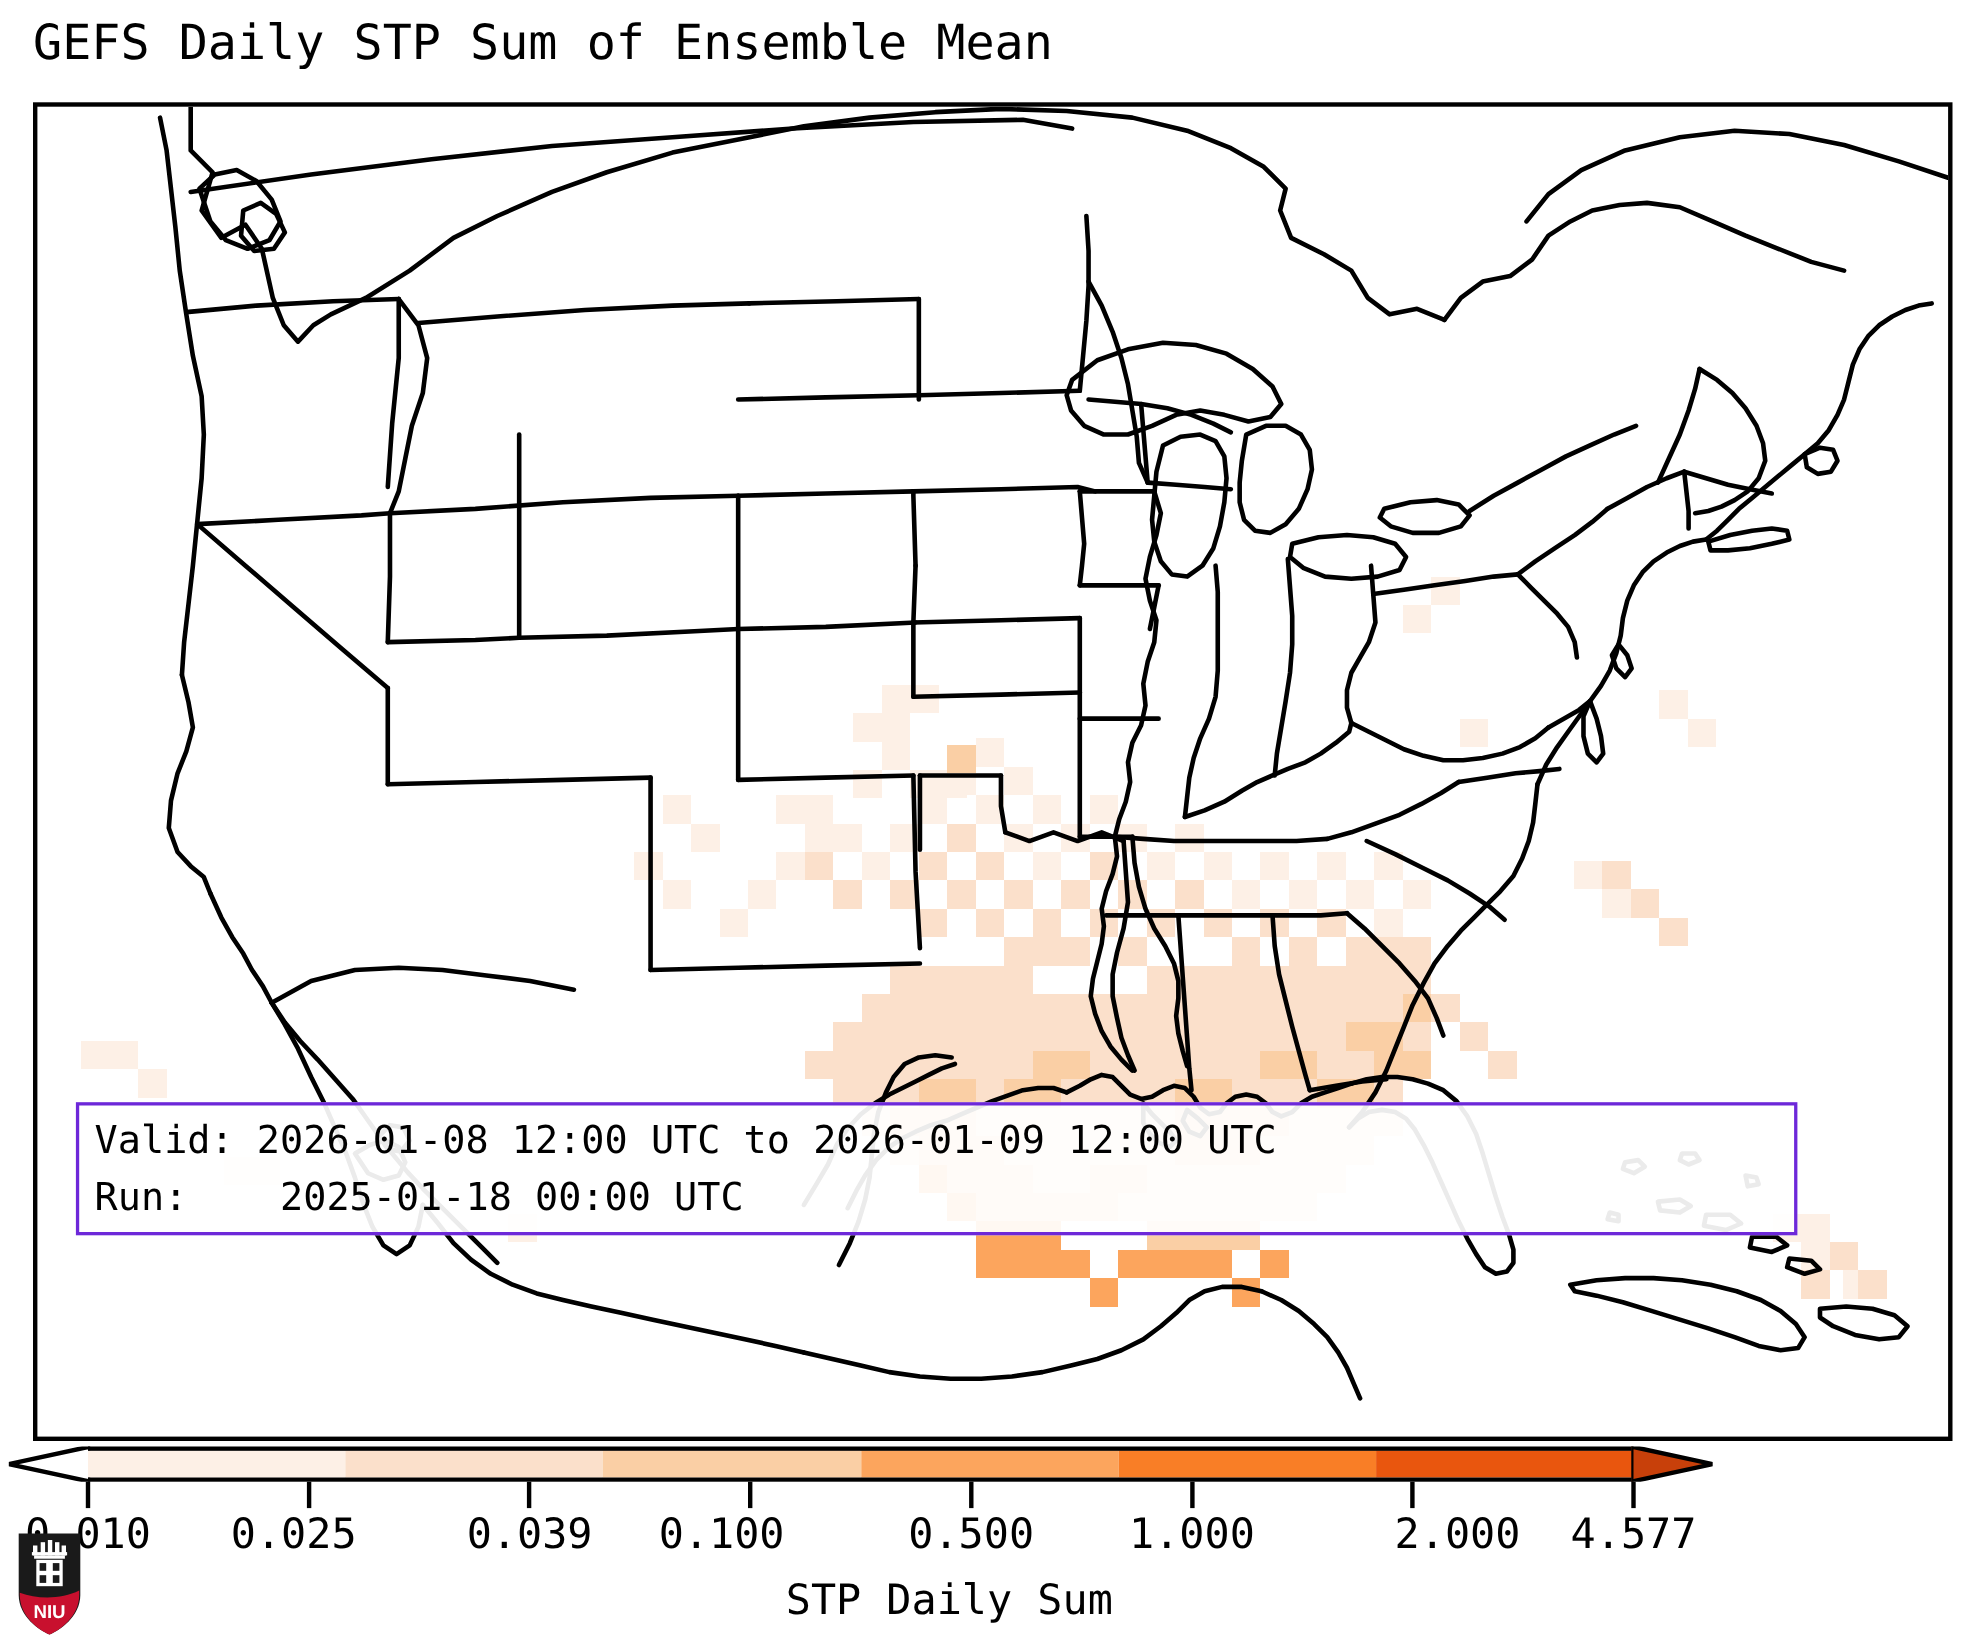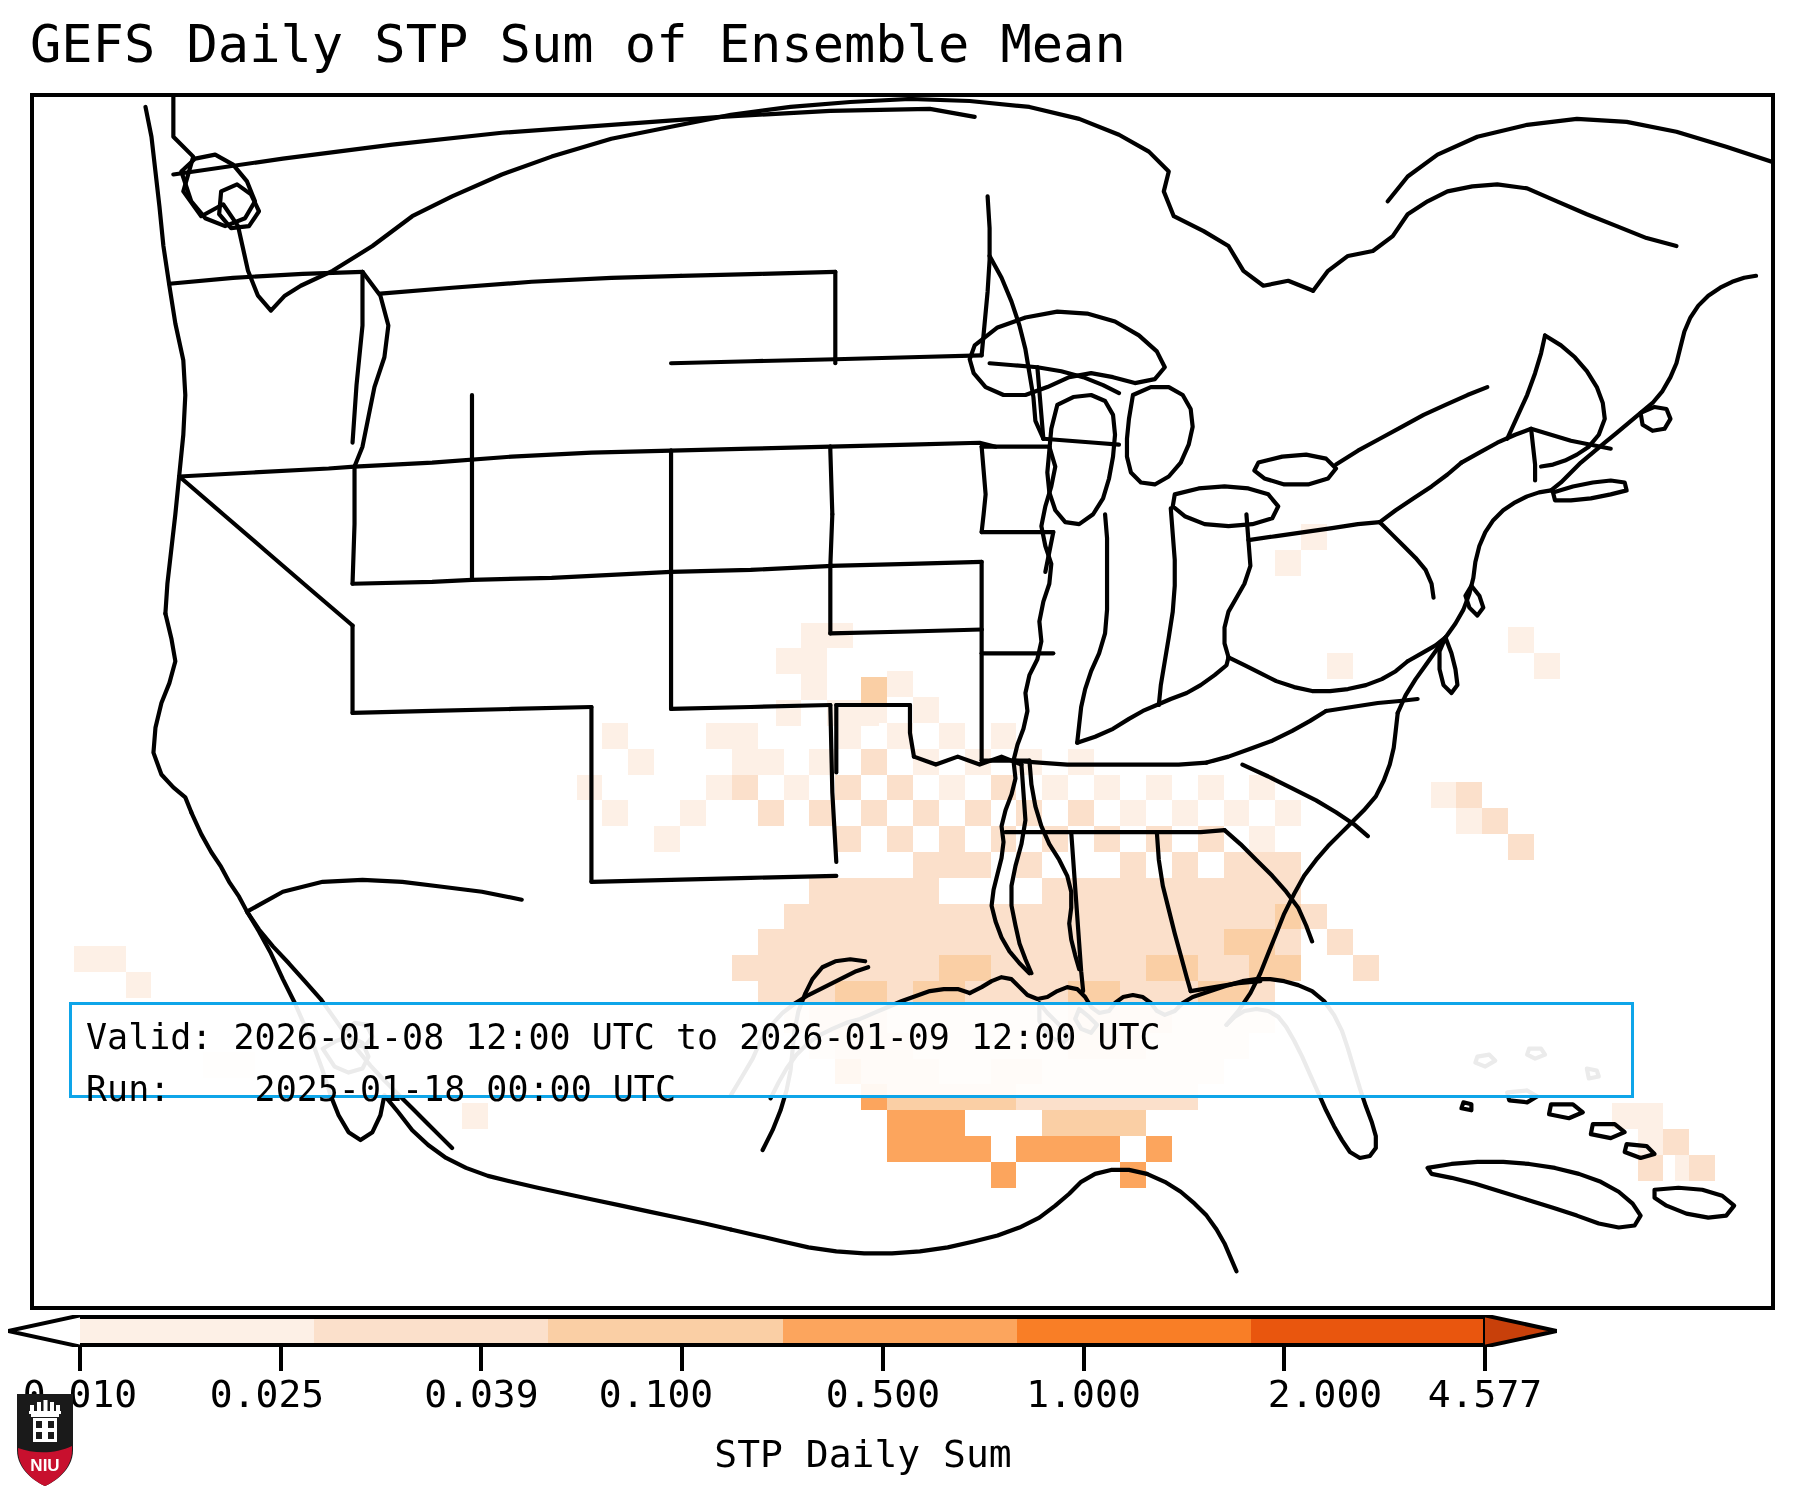--- a/index.html
+++ b/index.html
@@ -3,37 +3,37 @@
 <meta charset="utf-8">
 <title>GEFS Daily STP Sum of Ensemble Mean</title>
 <style>
   html,body{margin:0;padding:0;background:#ffffff;}
   body{width:1803px;height:1500px;position:relative;overflow:hidden;
        font-family:"DejaVu Sans Mono","Liberation Mono",monospace;color:#000;}
 
   
   #fig-title{
     position:absolute;left:30px;top:14px;
-    font-size:52px;letter-spacing:0px;white-space:nowrap;
+    font-size:44px;letter-spacing:0px;white-space:nowrap;
     font-family:"DejaVu Sans Mono","Liberation Mono",monospace;
   }
 
   
   #map-axes{
     position:absolute;left:30px;top:93px;width:1745px;height:1217px;
     border:4px solid #000;box-sizing:border-box;background:#ffffff;overflow:hidden;
   }
   #map-clip{position:absolute;inset:0;overflow:hidden;}
   #data-layer,#geo-layer{position:absolute;left:0;top:0;width:100%;height:100%;}
   #geo-layer{pointer-events:none;}
 
   
   #valid-run-box{
-    position:absolute;left:35px;top:905px;width:1565px;height:96px;
-    background:rgba(255,255,255,0.92);border:3px solid #0ea5e9;box-sizing:border-box;
+    position:absolute;left:35px;top:905px;width:1565px;height:121px;
+    background:rgba(255,255,255,0.92);border:3px solid #6d28d9;box-sizing:border-box;
     padding:6px 14px 0 14px;
   }
   .vr-line{
     font-size:35px;line-height:52px;white-space:pre;
     font-family:"DejaVu Sans Mono","Liberation Mono",monospace;
   }
 
   
   #colorbar-wrap{position:absolute;left:0;top:1310px;width:1803px;height:190px;}
   #cbar-body{

